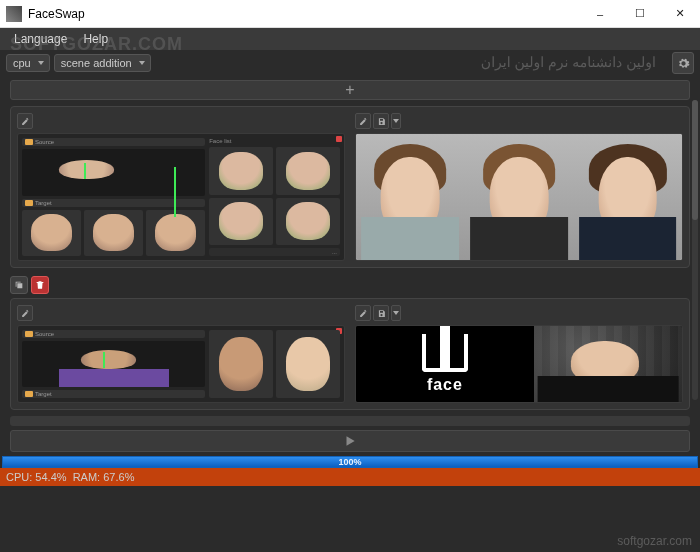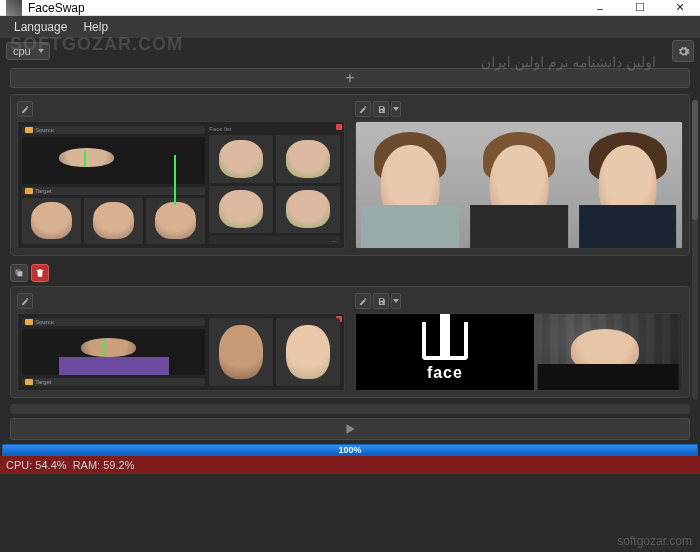--- a/index.html
+++ b/index.html
@@ -1,19 +1,19 @@
 <!DOCTYPE html>
 <html><head>
 <meta charset="utf-8">
 <style>
 * { margin: 0; padding: 0; box-sizing: border-box; font-family: "Segoe UI", Tahoma, sans-serif; }
 body { width: 700px; height: 552px; background: #2b2b2b; overflow: hidden; position: relative; }
 
 
-.titlebar { height: 16px; background: #fff; display: flex; align-items: center; padding-left: 6px; border-bottom: 1px solid #ddd; }
+.titlebar { height: 28px; background: #fff; display: flex; align-items: center; padding-left: 6px; border-bottom: 1px solid #ddd; }
 .titlebar .app-icon { width: 16px; height: 16px; background: linear-gradient(45deg,#888,#444); margin-right: 6px; }
 .titlebar .title { font-size: 12px; color: #000; flex: 1; }
 .winbtns { display: flex; height: 100%; }
 .winbtn { width: 40px; display: flex; align-items: center; justify-content: center; font-size: 11px; color: #222; }
 
 
 .menubar { height: 22px; background: #3a3a3a; display: flex; align-items: center; padding-left: 6px; }
 .menubar .menu-item { color: #ddd; font-size: 12px; padding: 14px 8px; cursor: default; }
 
 
@@ -99,21 +99,21 @@
 
 .playrow { margin: 4px 10px 0 10px; height: 22px; background:#3a3a3a; border:1px solid #4a4a4a; border-radius:3px; display:flex; align-items:center; justify-content:center; }
 .playrow svg { width:14px; height:14px; fill:#888; }
 
 
 .progress { margin: 4px 2px 0 2px; height: 12px; background:#1e1e1e; border:1px solid #1362b8; position:relative; }
 .progress .fill { position:absolute; left:0; top:0; bottom:0; width:100%; background: linear-gradient(180deg,#2e8ef0,#0b5fc0); }
 .progress .pct { position:absolute; left:50%; top:50%; transform:translate(-50%,-50%); font-size:9px; color:#e9f3ff;font-weight:bold; }
 
 
-.statusbar { height: 18px; background:#7f1d1d; display:flex; align-items:center; padding:0 6px; }
+.statusbar { height: 18px; background:#c2410c; display:flex; align-items:center; padding:0 6px; }
 .statusbar span { color:#ccc; font-size:11px; }
 
 
 .outerwm { position:absolute; right:8px; bottom:4px; font-size:12px; color:rgba(180,180,180,.35); direction:ltr;}
 </style>
 </head>
 <body>
 
 <div class="titlebar">
   <div class="app-icon"></div>
@@ -128,20 +128,21 @@
 <div class="menubar">
   <div class="menu-item">Language</div>
   <div class="menu-item">Help</div>
 </div>
 
 <div class="watermark">SOFTGOZAR.COM</div>
 <div class="watermark2">اولین دانشنامه نرم اولین ایران</div>
 
 <div class="toolbar">
   <div class="dropdown">cpu</div>
+  <div class="dropdown">scene addition</div>
   <div class="gearbtn">
     <svg viewBox="0 0 24 24">
         <path d="M12 8a4 4 0 100 8 4 4 0 000-8zm9 4l2 1-1 3-2-.5a8 8 0 01-1.5 1.5l.5 2-3 1-1-2a8 8 0 01-2 0l-1 2-3-1 .5-2A8 8 0 017 16.5L5 17l-1-3 2-1a8 8 0 010-2l-2-1 1-3 2 .5A8 8 0 018.5 6L8 4l3-1 1 2a8 8 0 012 0l1-2 3 1-.5 2A8 8 0 0119.5 8l2-.5 1 3-2 1a8 8 0 010 2z"></path>
       </svg>
   </div>
 </div>
 
 <div class="plusbar">
   <span>+</span>
 </div>
@@ -356,16 +357,16 @@
   <div class="pct">100%</div>
 </div>
 
 <div class="statusbar">
   <span>CPU:</span>
   <span>&nbsp;</span>
   <span>54.4%</span>
   <span>&nbsp;&nbsp;</span>
   <span>RAM:</span>
   <span>&nbsp;</span>
-  <span>59.2%</span>
+  <span>67.6%</span>
 </div>
 
 <div class="outerwm">softgozar.com</div>
 
 </body></html>

